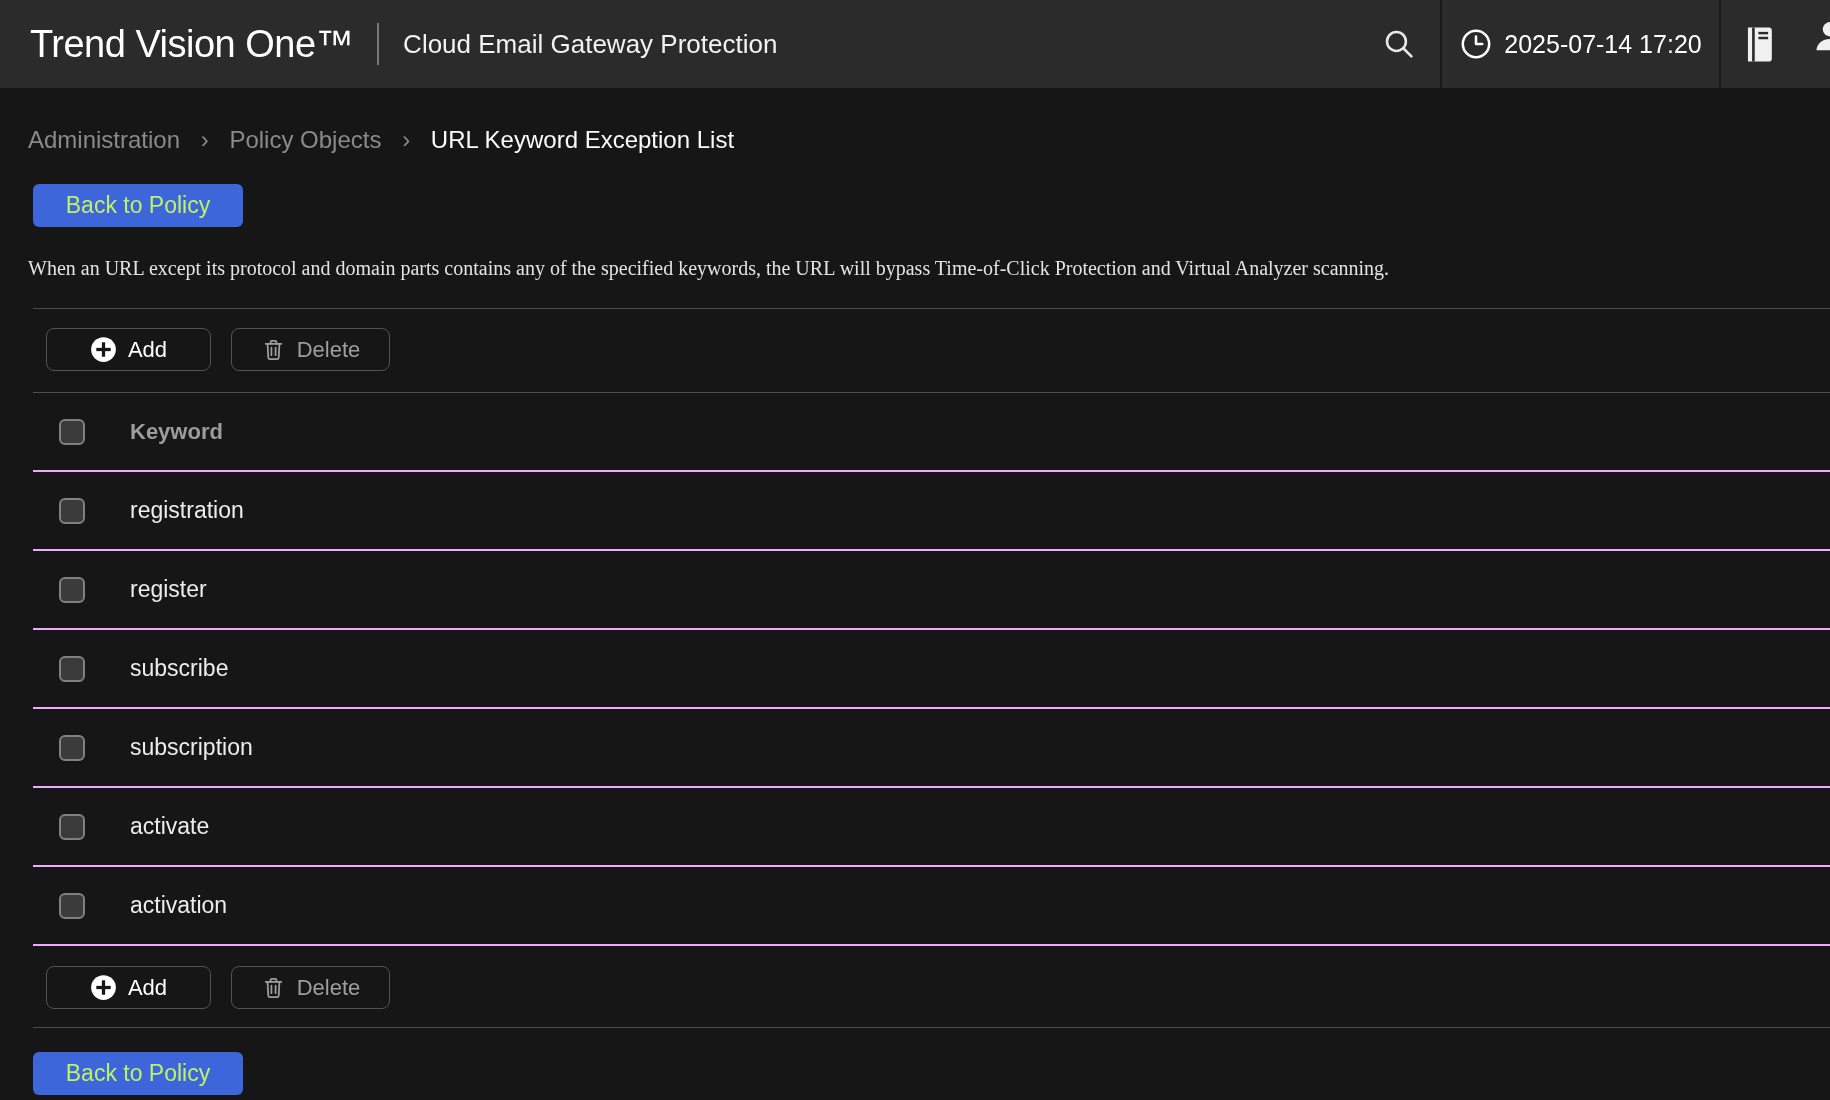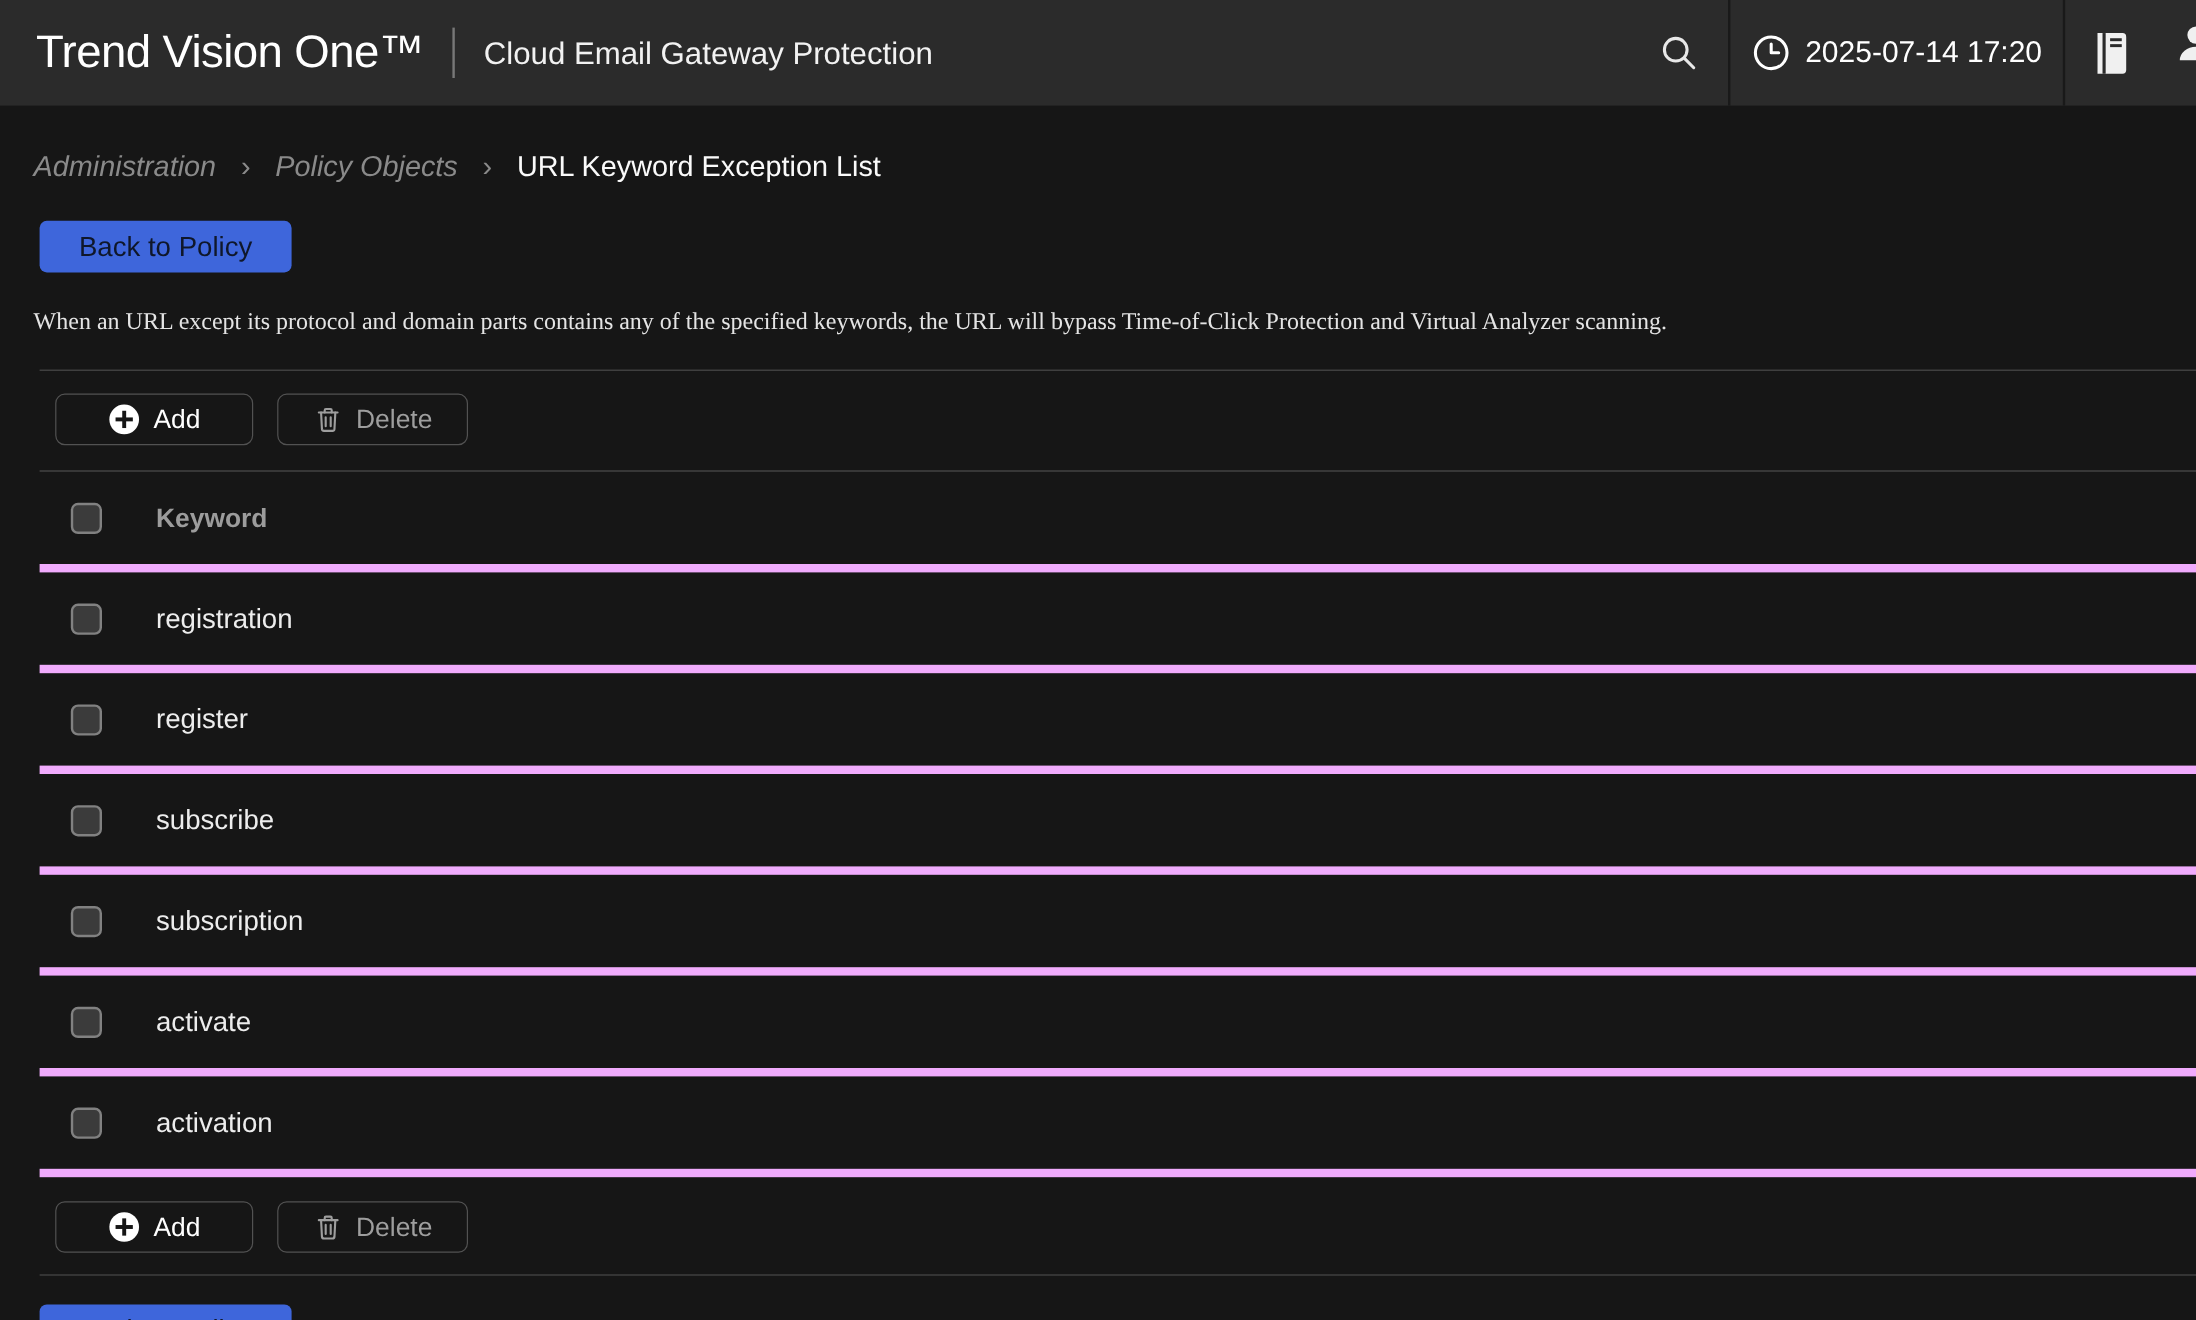--- a/index.html
+++ b/index.html
@@ -23,28 +23,28 @@
   .hdr-search { width:82px; }
   .hdr-time { width:277px; gap:11px; cursor:default; }
   .hdr-time span { color:#ffffff; font-size:25px; white-space:nowrap; }
   .hdr-book { width:77px; }
   .hdr-user { width:32px; position:relative; overflow:hidden; }
   .hdr-user svg { position:absolute; left:14px; top:26px; }
   .vsep { width:2px; height:88px; background:#191919; flex:none; }
 
   
   .breadcrumb { margin:40px 0 0 28px; font-size:24px; line-height:24px; white-space:nowrap; }
-  .crumb.link { color:#8a8a8a; cursor:pointer;font-style:italic; }
+  .crumb.link { color:#8a8a8a; cursor:pointer; }
   .crumb-sep { color:#8a8a8a; margin:0 14px; }
   .crumb.current { color:#fafafa; }
 
   
   .btn-primary {
     display:block; margin:32px 0 0 33px; width:210px; height:43px;
-    background:#3e66db; color:#0f172a; font-size:23px;
+    background:#3e66db; color:#bef264; font-size:23px;
     font-family:"Liberation Sans", sans-serif;
     border:none; border-radius:6px; cursor:pointer;
   }
   .btn-primary.bottom { margin-top:24px; }
 
   .description { margin:30px 20px 0 28px; font-size:20px; line-height:23px; color:#e4e4e4;font-family:Liberation Serif, serif; }
 
   .rule { border-top:1px solid #4a4a4a; margin:28px 0 0 33px; height:0; }
   .rule2 { margin-top:18px; }
 
@@ -53,21 +53,21 @@
   .btn-outline {
     height:43px; background:transparent; border:1px solid #525252; border-radius:8px;
     display:inline-flex; align-items:center; justify-content:center; gap:11px;
     font-family:"Liberation Sans", sans-serif; font-size:22px; cursor:pointer; box-sizing:border-box;
   }
   .btn-outline.add { min-width:165px; color:#ffffff; }
   .btn-outline.del { min-width:159px; color:#9e9e9e; }
 
   
   .table { margin:21px 0 0 33px; border-top:1px solid #4f4f4f; }
-  .trow { height:77px; border-bottom:7px solid #f0abfc; display:flex; align-items:center; }
+  .trow { height:77px; border-bottom:2px solid #f0abfc; display:flex; align-items:center; }
   .checkbox {
     width:26px; height:26px; margin-left:26px; flex:none;
     border:2px solid #818181; background:#3b3b3b; border-radius:6px;
     box-sizing:border-box; cursor:pointer;
   }
   .col-header { margin-left:45px; font-size:22px; font-weight:bold; color:#9c9c9c; }
   .row-label { margin-left:45px; font-size:23px; color:#ededed; }
 
   svg { display:block; }
 </style>

